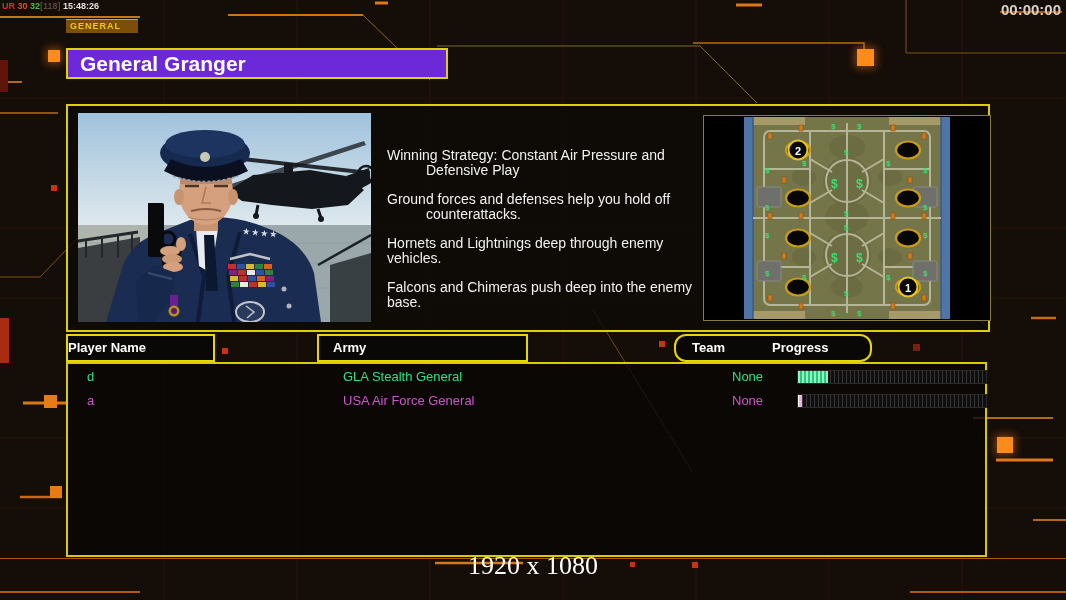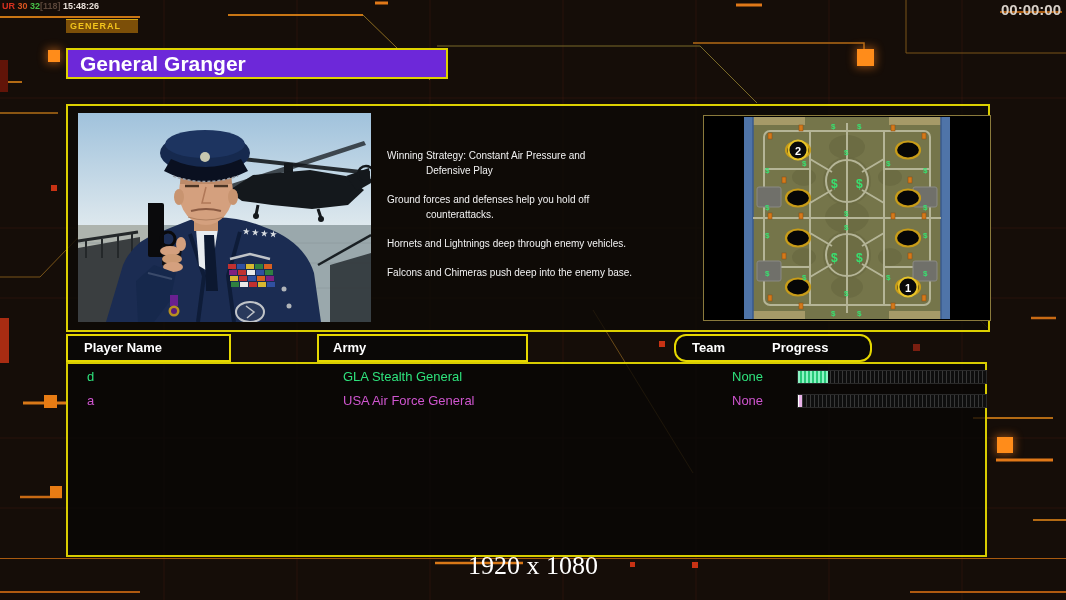--- a/index.html
+++ b/index.html
@@ -18,30 +18,30 @@
        border-top:1px solid #d8a810;color:#f2c41c;font-size:9px;font-weight:bold;
        letter-spacing:1px;line-height:13px;padding-left:4px;z-index:3;}
   .title-box{position:absolute;left:66px;top:48px;width:366px;height:27px;background:#6d28d9;
        border:2px solid #ded200;z-index:3;line-height:27px;padding-left:12px;
        color:#fff;font-size:21px;font-weight:bold;}
 
   .main-panel{position:absolute;left:66px;top:104px;width:920px;height:224px;
        border:2px solid #dcd000;background:rgba(13,10,6,.8);z-index:2;}
   .portrait{position:absolute;left:78px;top:113px;z-index:3;}
   .strategy{position:absolute;left:387px;top:148px;width:310px;z-index:3;color:#f2f2f2;
-       font-size:10px;line-height:15px;}
+       font-size:14px;line-height:15px;}
   .strategy p{margin:0 0 14px 0;}
   .strategy .indent{padding-left:3px;margin-left:36px;}
   .map-panel{position:absolute;left:703px;top:115px;width:286px;height:204px;background:#000;
        border:1px solid #8a7a3c;z-index:3;text-align:center;}
   .map-panel svg{margin-top:1px;}
 
   .hdr{position:absolute;top:334px;height:24px;border:2px solid #e6d800;background:#0a0806;
        color:#fff;font-size:13px;font-weight:bold;line-height:24px;z-index:3;}
-  .hdr-player{left:66px;width:145px;padding-left:16px;}
+  .hdr-player{left:66px;width:145px;}
   .hdr-army{left:317px;width:193px;padding-left:14px;}
   .hdr-team{left:674px;width:194px;border-radius:12px;}
   .hdr-team .t1{position:absolute;left:16px;}
   .hdr-team .t2{position:absolute;left:96px;}
 
   .list-panel{position:absolute;left:66px;top:362px;width:917px;height:191px;
        border:2px solid #d8cc00;background:rgba(8,7,5,.78);z-index:2;}
   .prow{position:absolute;left:0;width:100%;height:16px;font-size:13px;font-weight:500;z-index:3;}
   .prow .pname{position:absolute;left:19px;top:0;}
   .prow .parmy{position:absolute;left:275px;top:0;text-align:right;}

